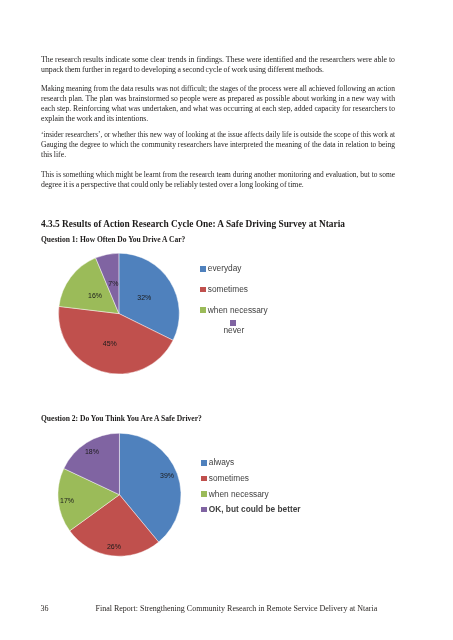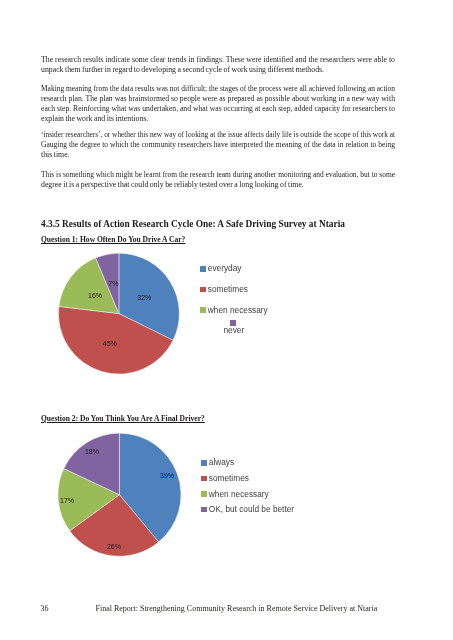--- a/index.html
+++ b/index.html
@@ -9,21 +9,21 @@
   .page{position:relative;width:453px;height:496px;background:#fff;filter:opacity(1);}
 
   .para{position:absolute;left:41px;width:354px;font-size:7.8px;color:#1f1d1c;}
   .para .ln{display:block;height:9.9px;line-height:9.9px;white-space:pre;}
   .para .ln > span{display:inline-block;transform-origin:left center;}
   .para .ln.last > span{word-spacing:-0.45px;}
 
   .sec-head{position:absolute;left:41px;font-weight:bold;font-size:9.37px;
             color:#1c1a19;white-space:pre;}
   .q-head{position:absolute;left:41px;font-weight:bold;font-size:7.55px;
-          color:#1c1a19;white-space:pre;text-decoration:underline;}
+          color:#1c1a19;white-space:pre;}
 
   .chart{position:absolute;}
   .legend{position:absolute;font-family:"Liberation Sans", sans-serif;color:#404040;text-align:right;}
   .legend-row{display:flex;align-items:center;}
   .swatch{width:5.6px;height:5.6px;margin-right:2.2px;display:inline-block;flex:0 0 auto;}
   .legend-label{font-size:8.3px;white-space:pre;line-height:9px;}
 
   .footer{position:absolute;font-size:8.0px;color:#2b2724;white-space:pre;}
 </style>
 </head>
@@ -36,21 +36,21 @@
     </div>
   <div class="para" style="top:83.9px">
       <span class="ln"><span style="transform: scaleX(0.954821);">Making meaning from the data results was not difficult; the stages of the process were all achieved following an action</span></span>
       <span class="ln"><span style="transform: scaleX(0.987706);">research plan. The plan was brainstormed so people were as prepared as possible about working in a new way with</span></span>
       <span class="ln"><span style="transform: scaleX(0.981502);">each step. Reinforcing what was undertaken, and what was occurring at each step, added capacity for researchers to</span></span>
       <span class="ln last"><span>explain the work and its intentions.</span></span>
     </div>
   <div class="para" style="top:130.3px">
       <span class="ln"><span style="transform: scaleX(0.93837);">‘insider researchers’, or whether this new way of looking at the issue affects daily life is outside the scope of this work at</span></span>
       <span class="ln"><span style="transform: scaleX(0.970944);">Gauging the degree to which the community researchers have interpreted the meaning of the data in relation to being</span></span>
-      <span class="ln last"><span>this time.</span></span>
+      <span class="ln last"><span>this life.</span></span>
     </div>
   <div class="para" style="top:170px">
       <span class="ln"><span style="transform: scaleX(0.953255);">This is something which might be learnt from the research team during another monitoring and evaluation, but to some</span></span>
       <span class="ln last"><span>degree it is a perspective that could only be reliably tested over a long looking of time.</span></span>
     </div>
 
   <div class="sec-head" style="top:219px">4.3.5 Results of Action Research Cycle One: A Safe Driving Survey at Ntaria</div>
 
   <div class="figure">
     <div class="q-head" style="top:235.3px">Question 1: How Often Do You Drive A Car?</div>
@@ -78,21 +78,21 @@
           <span class="legend-label">when necessary</span>
         </div>
         <div class="legend-row" style="height: 20.7px; flex-direction: column;">
           <span class="swatch" style="background: rgb(128, 100, 162);"></span>
           <span class="legend-label">never</span>
         </div>
       </div>
   </div>
 
   <div class="figure">
-    <div class="q-head" style="top:413.6px">Question 2: Do You Think You Are A Final Driver?</div>
+    <div class="q-head" style="top:413.6px">Question 2: Do You Think You Are A Safe Driver?</div>
     <svg class="chart" style="left:57px;top:432px" width="128" height="128" viewBox="0 0 128 128">
         <path d="M 62.45 62.7 L 62.45 1.20 A 61.5 61.5 0 0 1 101.65 110.09 Z" fill="#4f81bd" stroke="#ffffff" stroke-width="0.45"></path>
         <text x="110.00" y="43.25" text-anchor="middle" dominant-baseline="central" font-size="7" font-family="&quot;Liberation Sans&quot;, sans-serif" fill="#1b1b1b">39%</text>
         <path d="M 62.45 62.7 L 101.65 110.09 A 61.5 61.5 0 0 1 12.70 98.85 Z" fill="#c0504d" stroke="#ffffff" stroke-width="0.45"></path>
         <text x="56.95" y="114.60" text-anchor="middle" dominant-baseline="central" font-size="7" font-family="&quot;Liberation Sans&quot;, sans-serif" fill="#1b1b1b">26%</text>
         <path d="M 62.45 62.7 L 12.70 98.85 A 61.5 61.5 0 0 1 6.80 36.51 Z" fill="#9bbb59" stroke="#ffffff" stroke-width="0.45"></path>
         <text x="10.00" y="68.50" text-anchor="middle" dominant-baseline="central" font-size="7" font-family="&quot;Liberation Sans&quot;, sans-serif" fill="#1b1b1b">17%</text>
         <path d="M 62.45 62.7 L 6.80 36.51 A 61.5 61.5 0 0 1 62.45 1.20 Z" fill="#8064a2" stroke="#ffffff" stroke-width="0.45"></path>
         <text x="34.95" y="19.65" text-anchor="middle" dominant-baseline="central" font-size="7" font-family="&quot;Liberation Sans&quot;, sans-serif" fill="#1b1b1b">18%</text>
       </svg>
@@ -102,21 +102,21 @@
           <span class="legend-label">always</span>
         </div>
         <div class="legend-row" style="height: 15.62px;">
           <span class="swatch" style="background: rgb(192, 80, 77);"></span>
           <span class="legend-label">sometimes</span>
         </div>
         <div class="legend-row" style="height: 15.62px;">
           <span class="swatch" style="background: rgb(155, 187, 89);"></span>
           <span class="legend-label">when necessary</span>
         </div>
-        <div class="legend-row" style="height: 15.62px;">
+        <div class="legend-row" style="height: 15.62px; font-weight: bold;">
           <span class="swatch" style="background: rgb(128, 100, 162);"></span>
           <span class="legend-label">OK, but could be better</span>
         </div>
       </div>
   </div>
 
   <div class="footer" style="left:40.6px;top:603.9px">36</div>
   <div class="footer" style="left:95.5px;top:603.9px">Final Report: Strengthening Community Research in Remote Service Delivery at Ntaria</div>
 </div>
 

